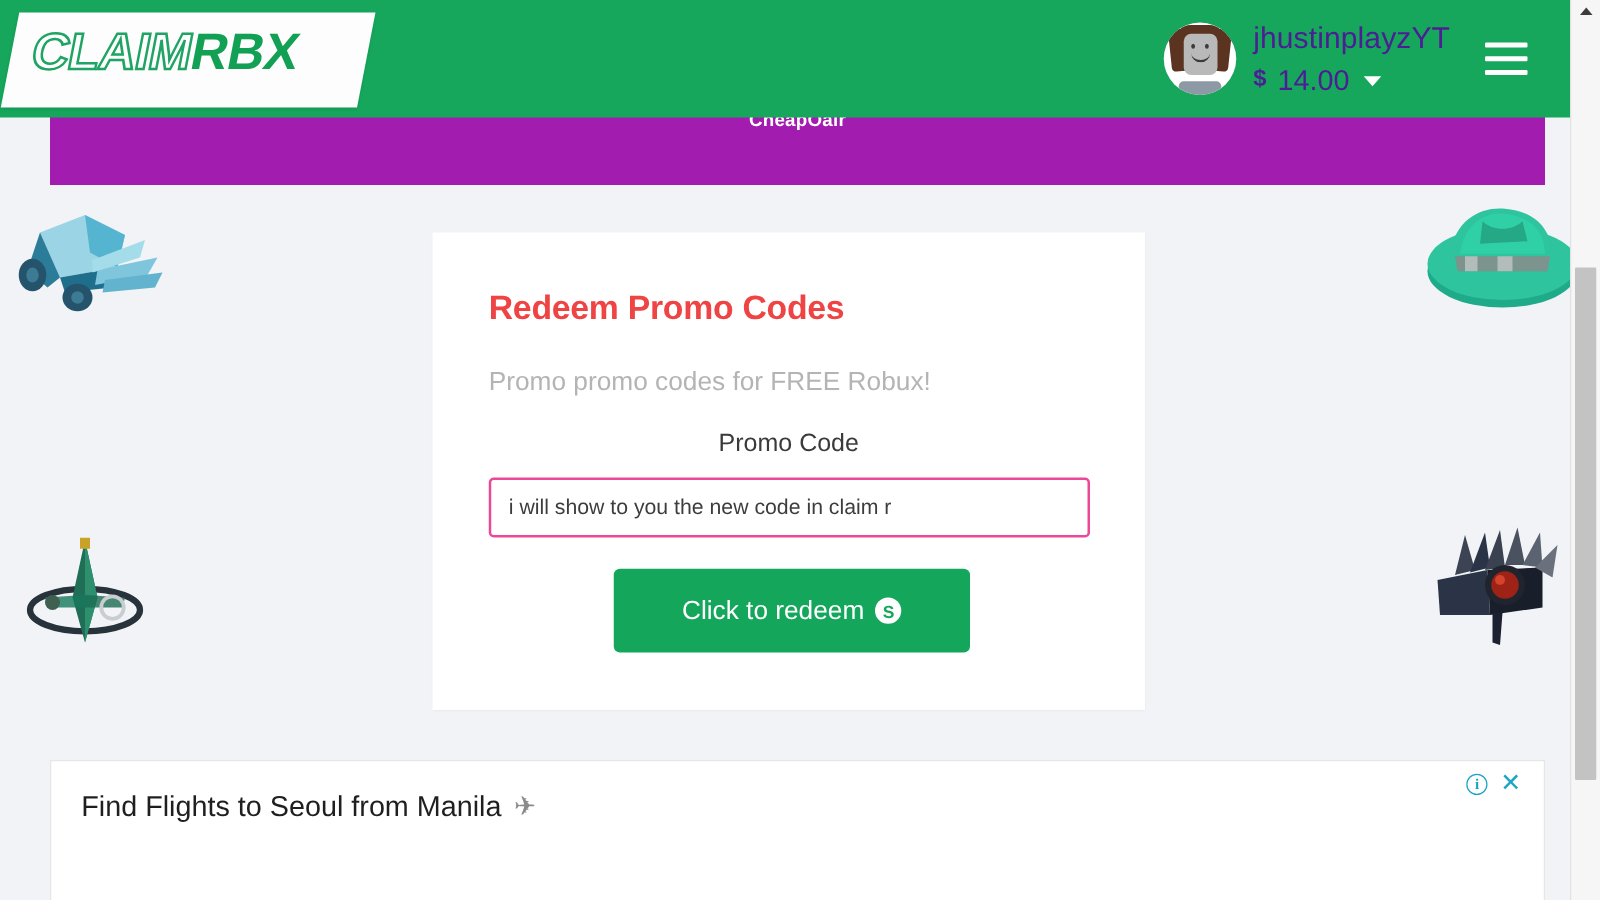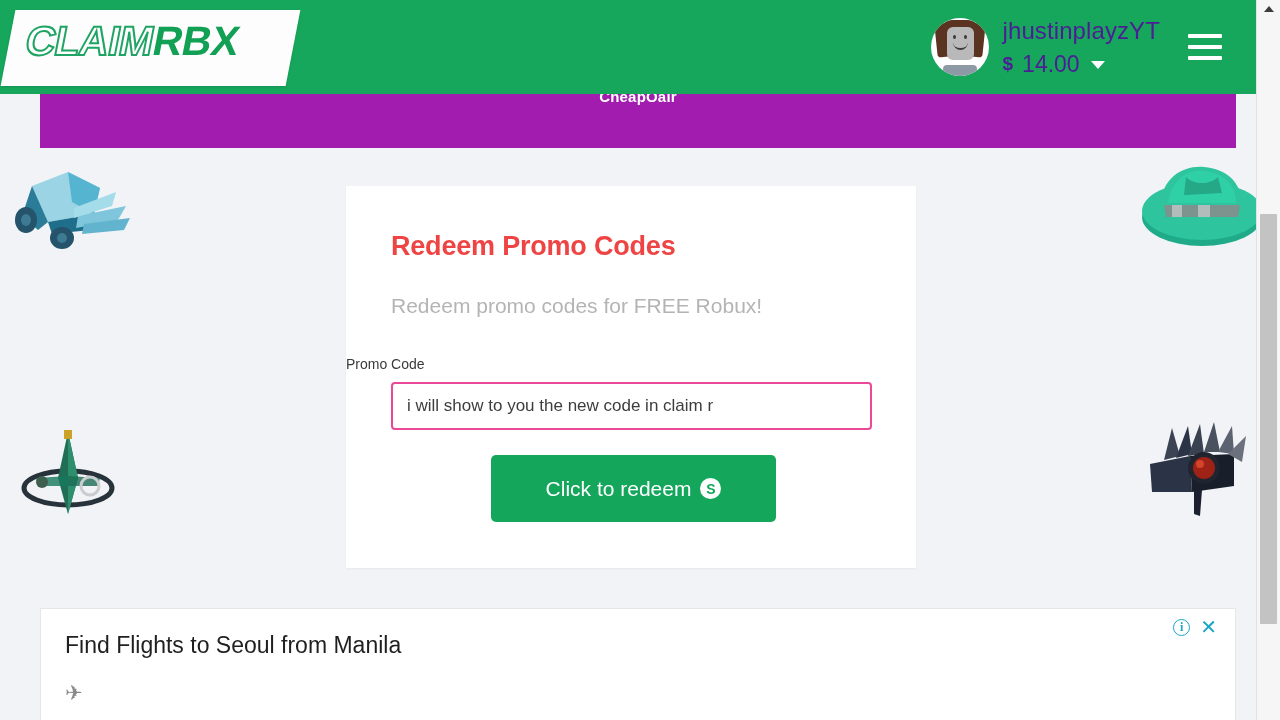--- a/index.html
+++ b/index.html
@@ -189,24 +189,23 @@
   }
   #card-subtitle {
     position: absolute;
     left: 45px; top: 108px;
     font-size: 21px;
     color: #b4b4b4;
   }
   #field-label {
     position: absolute;
     left: 0; right: 0; top: 158px;
-    text-align: left;
-    font-size: 14px;
+    text-align: center;
+    font-size: 20px;
     color: #3a3a3a;
-    margin-top: 12px;
   }
   #promo-input {
     position: absolute;
     left: 45px; top: 196px;
     width: 481px; height: 48px;
     border: 2px solid #ec4899;
     border-radius: 4px;
     background: #ffffff;
     font-family: "Liberation Sans", sans-serif;
     font-size: 17px;
@@ -252,22 +251,22 @@
     border: 1px solid #e6e6e6;
     border-bottom: none;
     z-index: 3;
   }
   #bottom-ad-text {
     position: absolute;
     left: 24px; top: 23px;
     font-size: 23px;
     color: #1f1f1f;
     display: flex;
-    gap: 22px;
-    flex-direction: column;
+    align-items: center;
+    gap: 10px;
   }
   #plane-icon { color: #8a8a8a; font-size: 21px; }
   #ad-controls {
     position: absolute;
     right: 18px; top: 8px;
     display: flex;
     align-items: center;
     gap: 10px;
   }
   #ad-info-icon {
@@ -405,21 +404,21 @@
     <path d="M76 32 L90 6 L92 34 Z" fill="#5b6370"></path>
     <path d="M86 34 L104 16 L100 42 Z" fill="#6a717c"></path>
     <circle cx="62" cy="48" r="16" fill="#20242f"></circle>
     <circle cx="62" cy="48" r="11" fill="#9e2316"></circle>
     <circle cx="58" cy="44" r="4" fill="#d4432c"></circle>
     <path d="M52 70 L60 70 L58 96 L52 94 Z" fill="#1b2130"></path>
   </svg>
 
   <div id="card">
     <div id="card-title">Redeem Promo Codes</div>
-    <div id="card-subtitle">Redeem promo codes for FREE Robux!</div>
+    <div id="card-subtitle">Promo promo codes for FREE Robux!</div>
     <div id="field-label">Promo Code</div>
     <input id="promo-input" type="text" placeholder="Promo Code" value="i will show to you the new code in claim r" style="">
     <button id="redeem-button">
       <span>Click to redeem</span>
       <span id="robux-icon">S</span>
     </button>
   </div>
 
   <div id="bottom-ad">
     <div id="bottom-ad-text">

